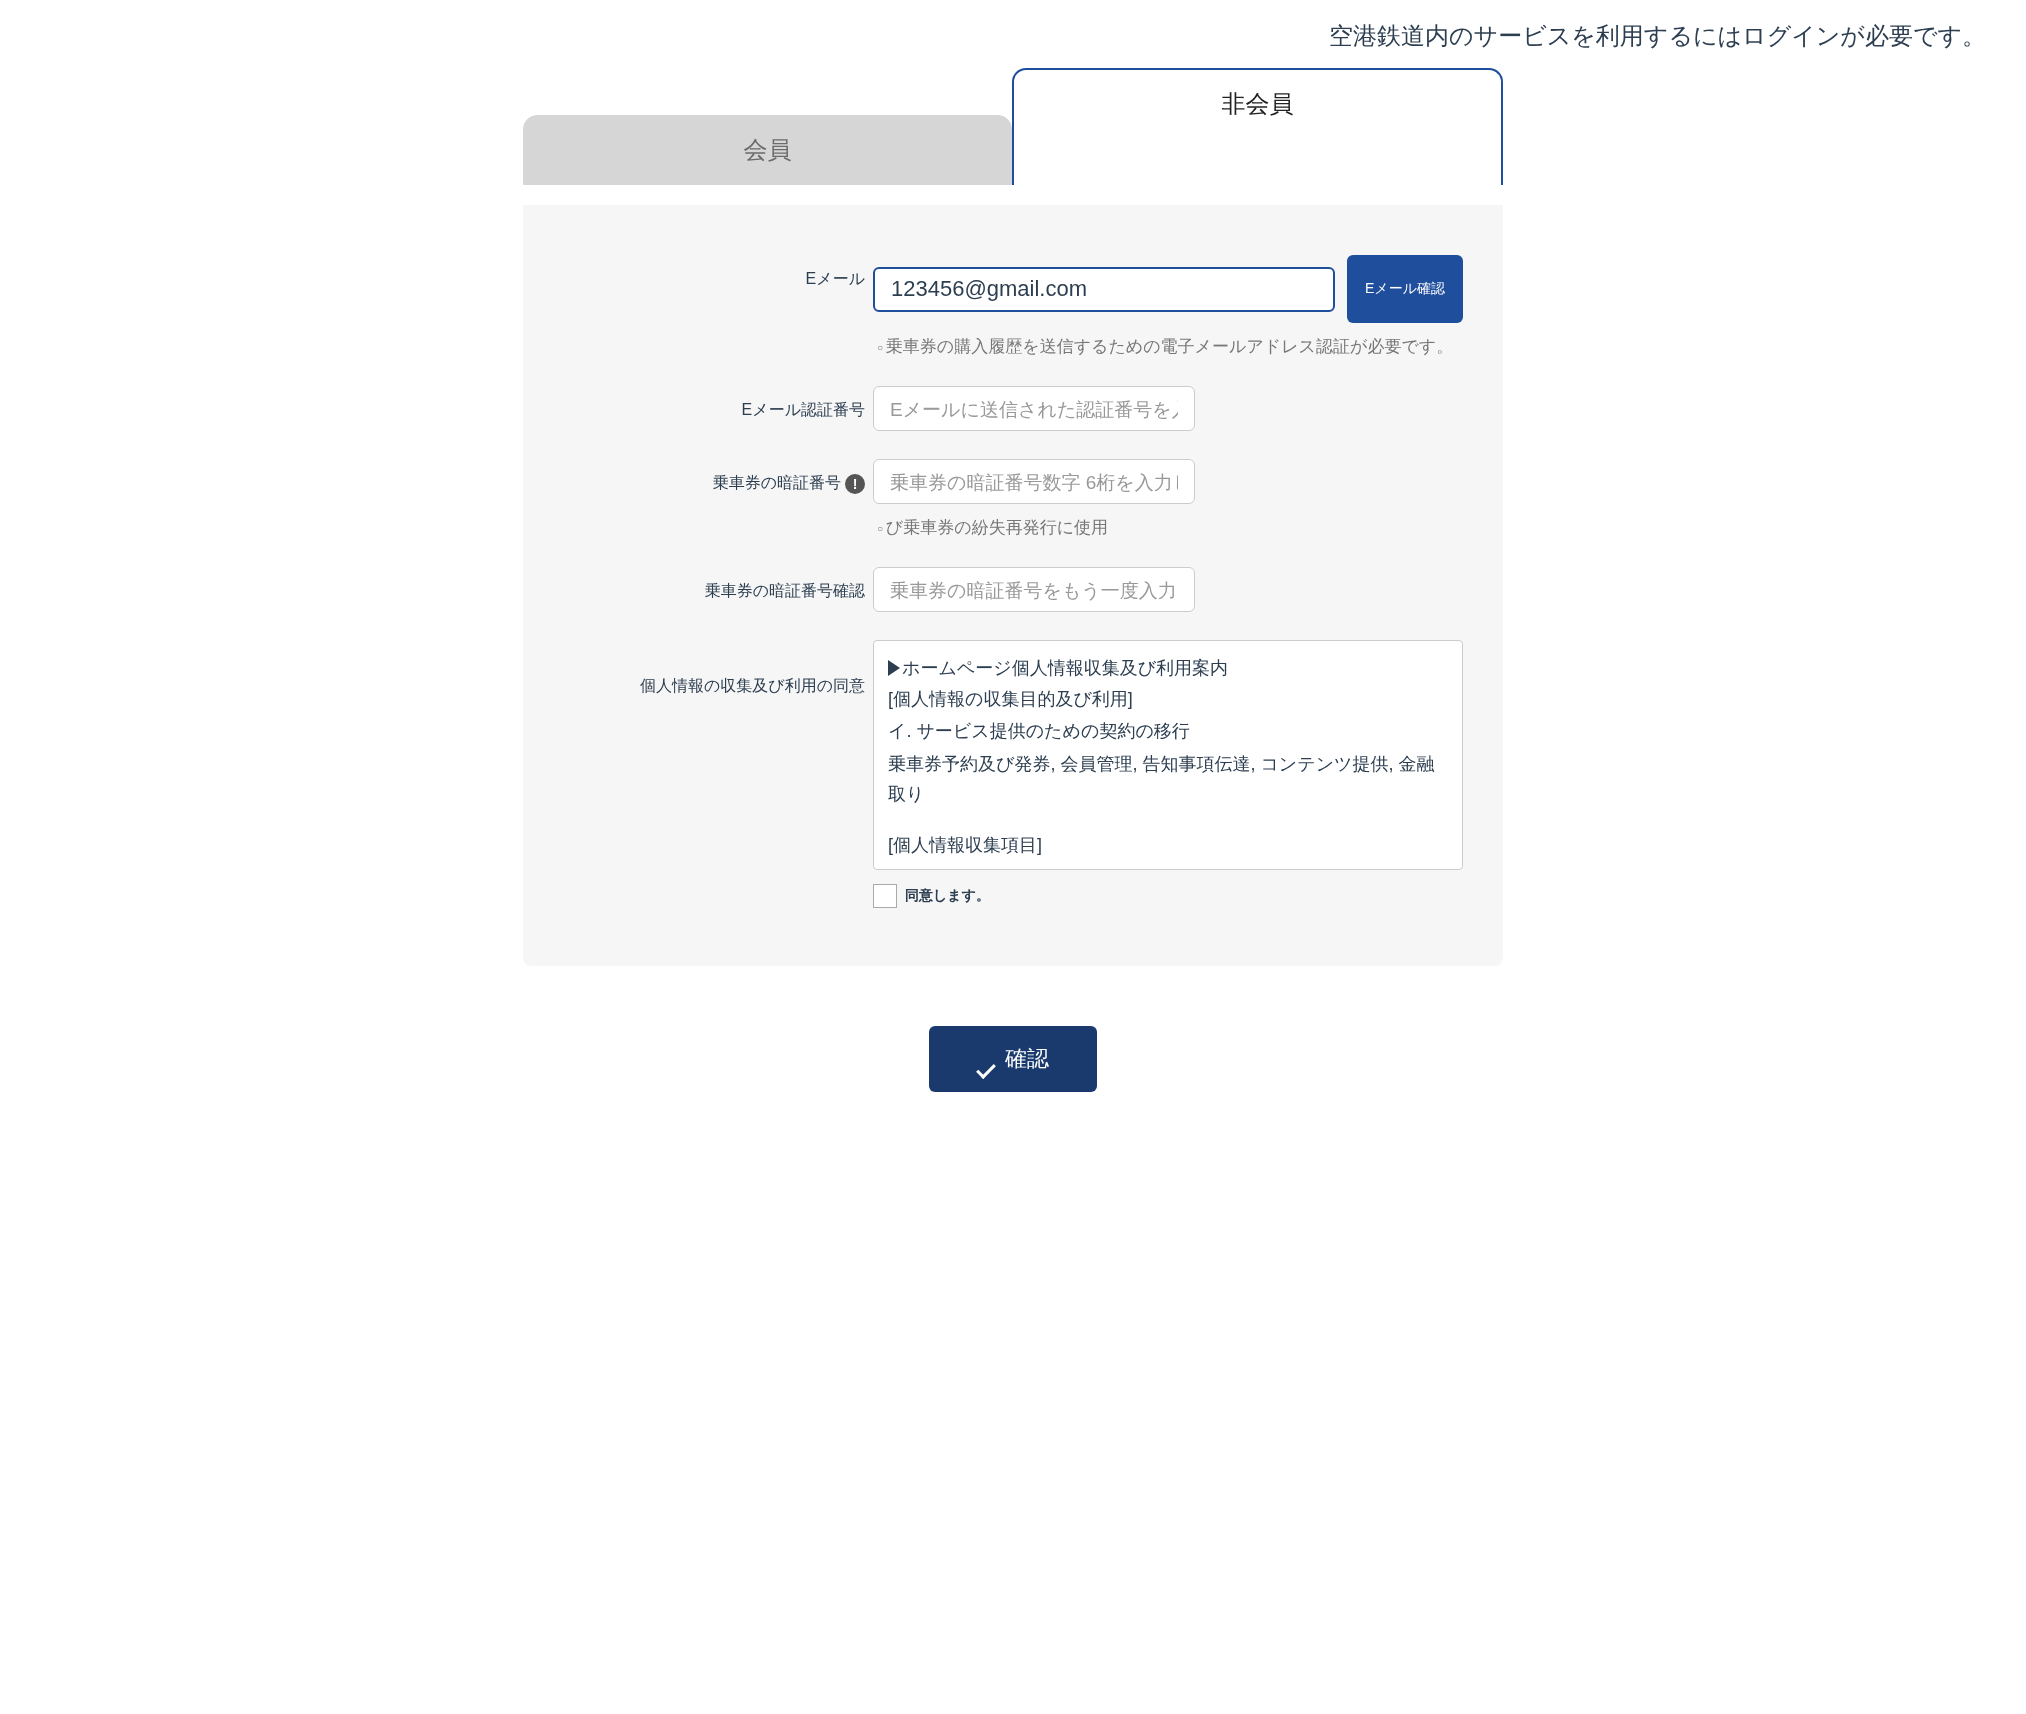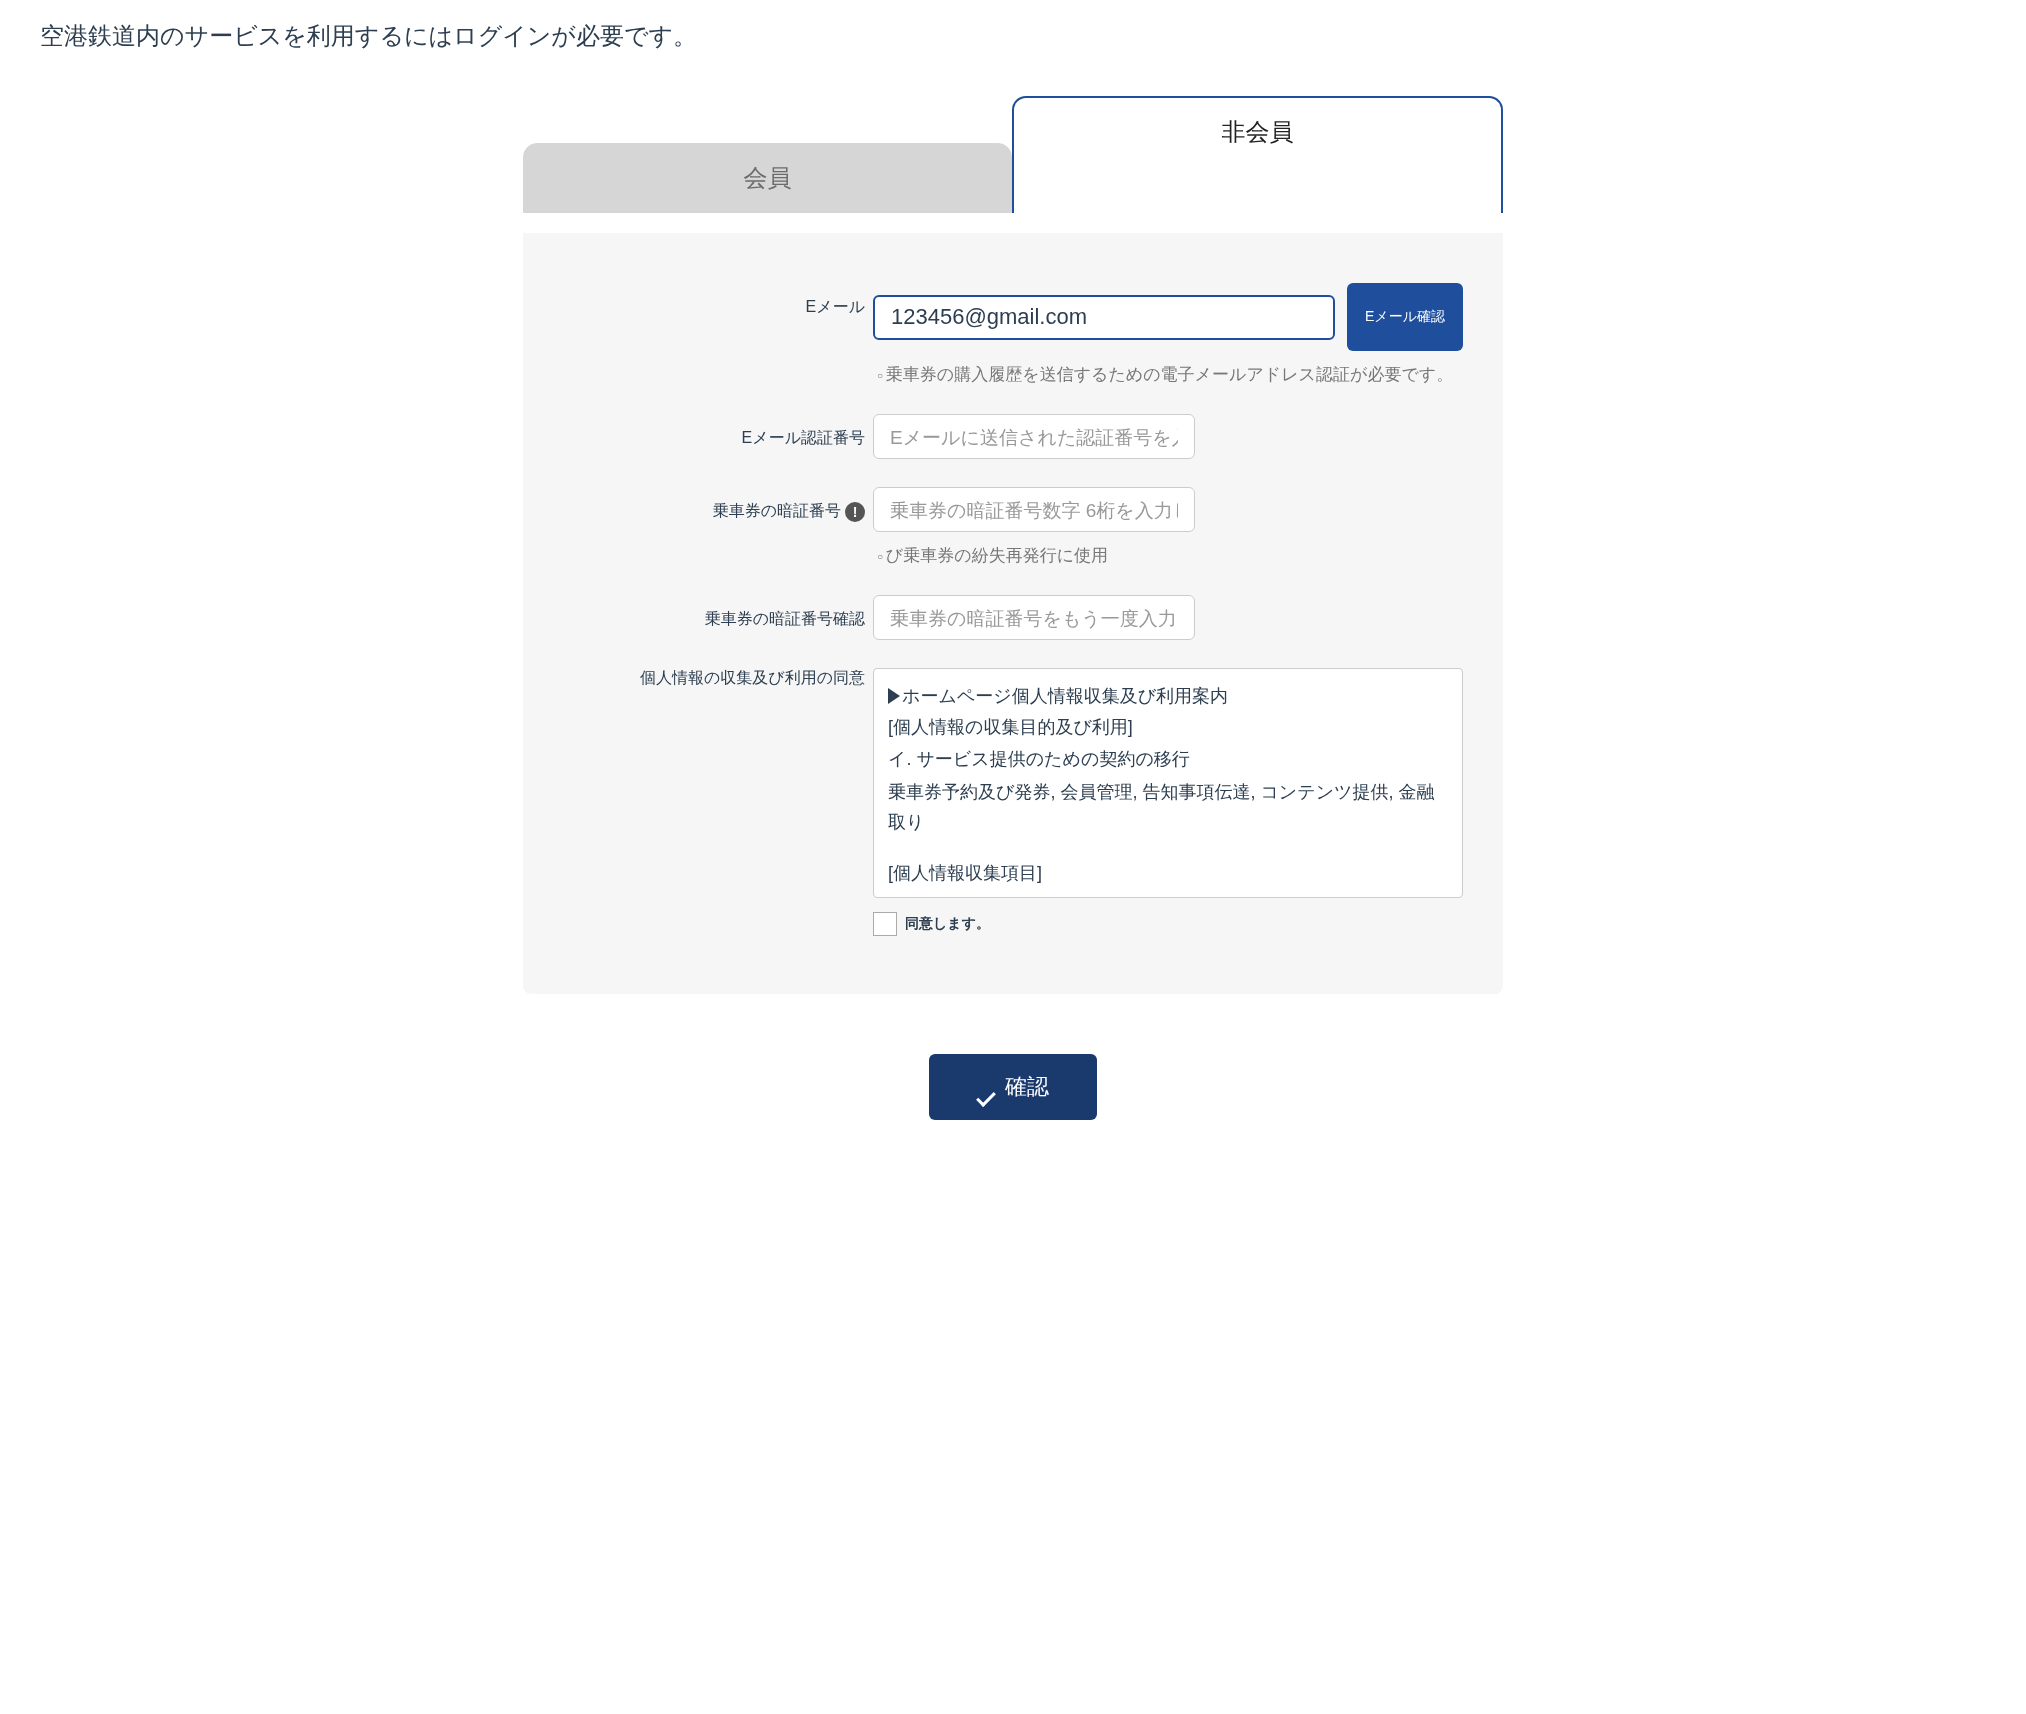--- a/index.html
+++ b/index.html
@@ -7,24 +7,24 @@
       margin: 0;
       padding: 0;
     }
     body {
       font-family: -apple-system, BlinkMacSystemFont, "Segoe UI", "Hiragino Sans", "Meiryo", sans-serif;
       background: #fff;
       color: #2c3e50;
       padding: 20px 40px;
     }
     .page-subtitle {
-      text-align: left;
+      text-align: right;
       font-size: 24px;
       color: #2c3e50;
-      margin-bottom: 44px;
+      margin-bottom: 16px;
       font-weight: 500;
     }
     .tabs {
       display: flex;
       max-width: 980px;
       margin: 0 auto;
     }
     .tab {
       flex: 1;
       text-align: center;
@@ -67,20 +67,21 @@
       font-size: 16px;
       color: #2c3e50;
       padding-top: 14px;
       display: flex;
       justify-content: flex-end;
       align-items: center;
       gap: 4px;
     }
     .form-label.top-align {
       padding-top: 0;
+      margin-top: 36px;
     }
     .form-field {
       flex: 1;
     }
     .input-wrapper {
       display: flex;
       gap: 12px;
       align-items: center;
     }
     .text-input {

